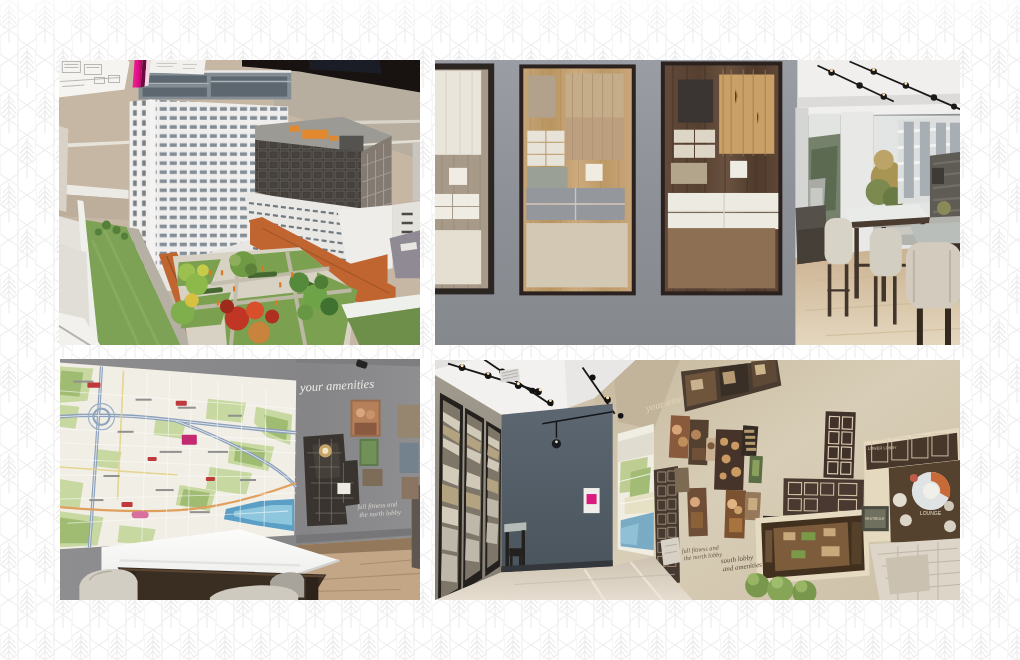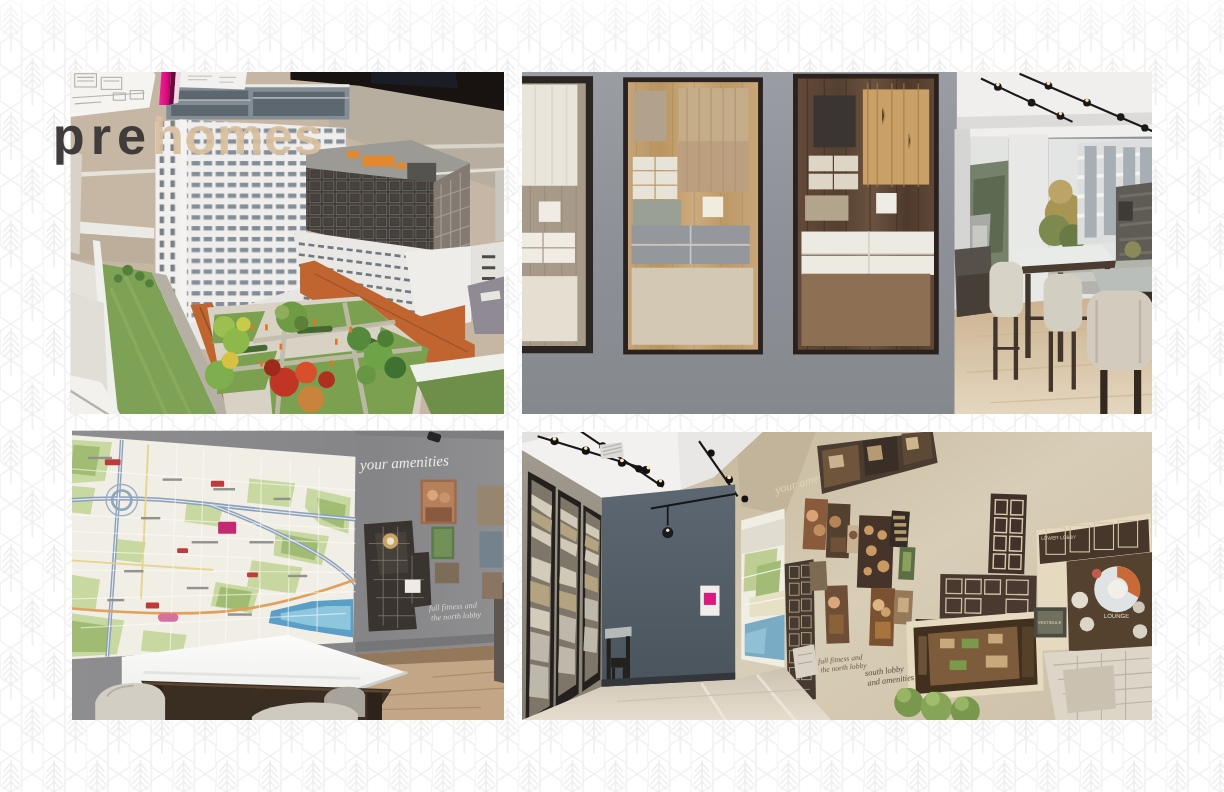--- a/index.html
+++ b/index.html
@@ -918,16 +918,13 @@
   <path d="M150 209 L170 240 M196 202 L228 240" stroke="#f2ece2" stroke-width="2.4" fill="none" opacity="0.65"></path>
   <path d="M80 224 L240 214" stroke="#c2b8a8" stroke-width="1" fill="none" opacity="0.6"></path>
 
   <polygon points="67,206 178,200 178,206 67,212" fill="#33363b"></polygon>
 
   <rect x="66" y="10" width="19" height="12" fill="#dcdad6" transform="rotate(-6 75 16)"></rect>
   <path d="M68 13 l16 -2 M68 16 l16 -2 M68 19 l16 -2" stroke="#b5b3af" stroke-width="1" transform="rotate(-6 75 16)"></path>
 </svg>
 </div>
 
-<div id="logo" style="position:absolute;left:44px;top:93px;font-weight:bold;font-size:43.5px;line-height:1;">
-  <span style="color:#413c3c;letter-spacing:5px;">pre</span><span style="color:rgba(216,191,158,0.92);letter-spacing:0.5px;">homes</span>
 </div>
-</div>
 
 </body></html>

